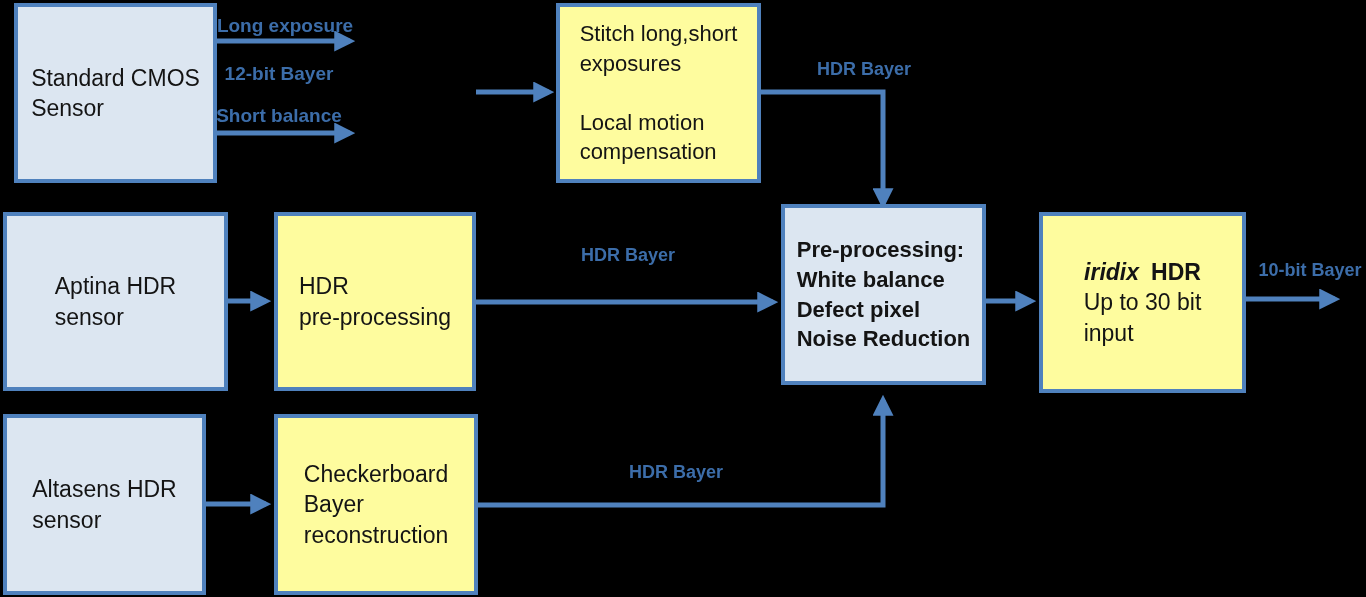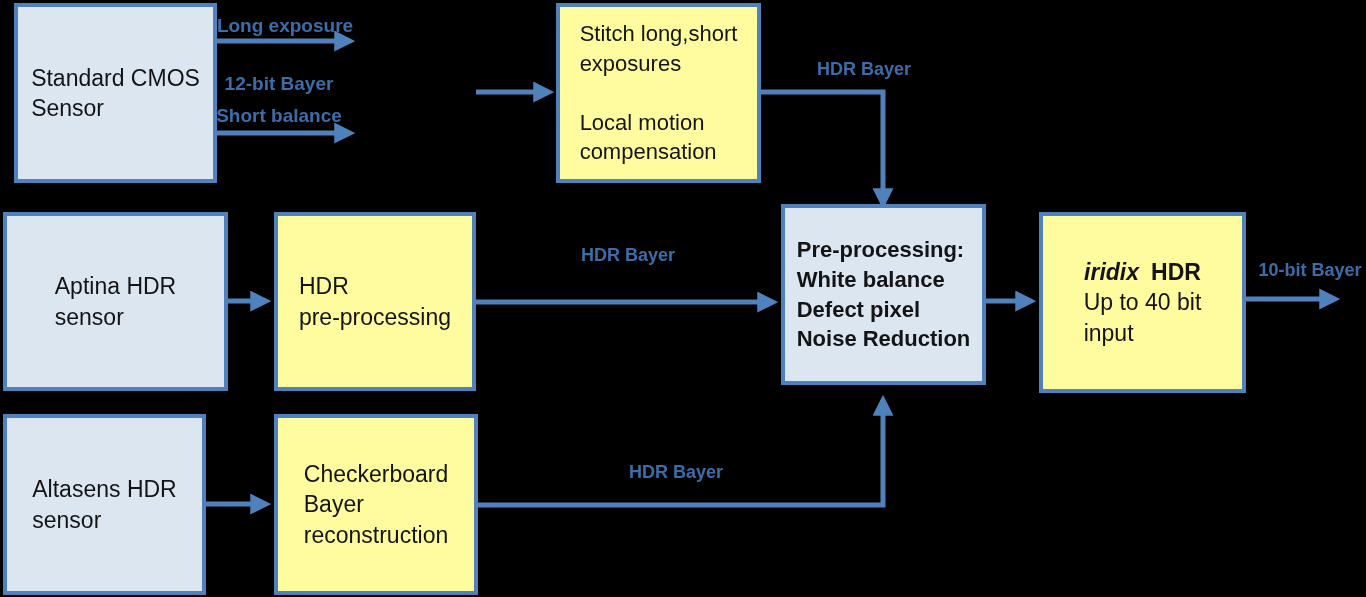--- a/index.html
+++ b/index.html
@@ -48,21 +48,21 @@
   .edge-label{
     position:absolute;
     color:var(--label);
     font-weight:bold;
     text-align:center;
     white-space:nowrap;
   }
   .el-big{font-size:19px;}
   .el-sm{font-size:18px;}
   .l-long   {left:211px; top:15px;  width:148px;}
-  .l-12bit  {left:205px; top:63px;  width:148px;margin-top:10px;}
+  .l-12bit  {left:205px; top:63px;  width:148px;}
   .l-short  {left:205px; top:105px; width:148px;}
   .l-hdr-top{left:806px; top:59px;  width:116px;}
   .l-hdr-mid{left:568px; top:245px; width:120px;}
   .l-hdr-bot{left:616px; top:462px; width:120px;}
   .l-10bit  {left:1254px;top:260px; width:112px;text-align:center;}
 </style>
 </head>
 <body>
 
 <div class="stage">
@@ -102,21 +102,21 @@
 pre-processing</div>
 
   <div class="node blue n-preproc">Pre-processing:
 White balance
 Defect pixel
 Noise Reduction</div>
 
   <div class="node yellow n-iridix">
     <div class="iridix-inner">
       <div><span class="iridix-brand">iridix</span><span class="iridix-suffix">HDR</span></div>
-      <div>Up to 40 bit
+      <div>Up to 30 bit
 input</div>
     </div>
   </div>
 
   <div class="node blue n-altasens">Altasens HDR
 sensor</div>
 
   <div class="node yellow n-checker">Checkerboard
 Bayer
 reconstruction</div>

